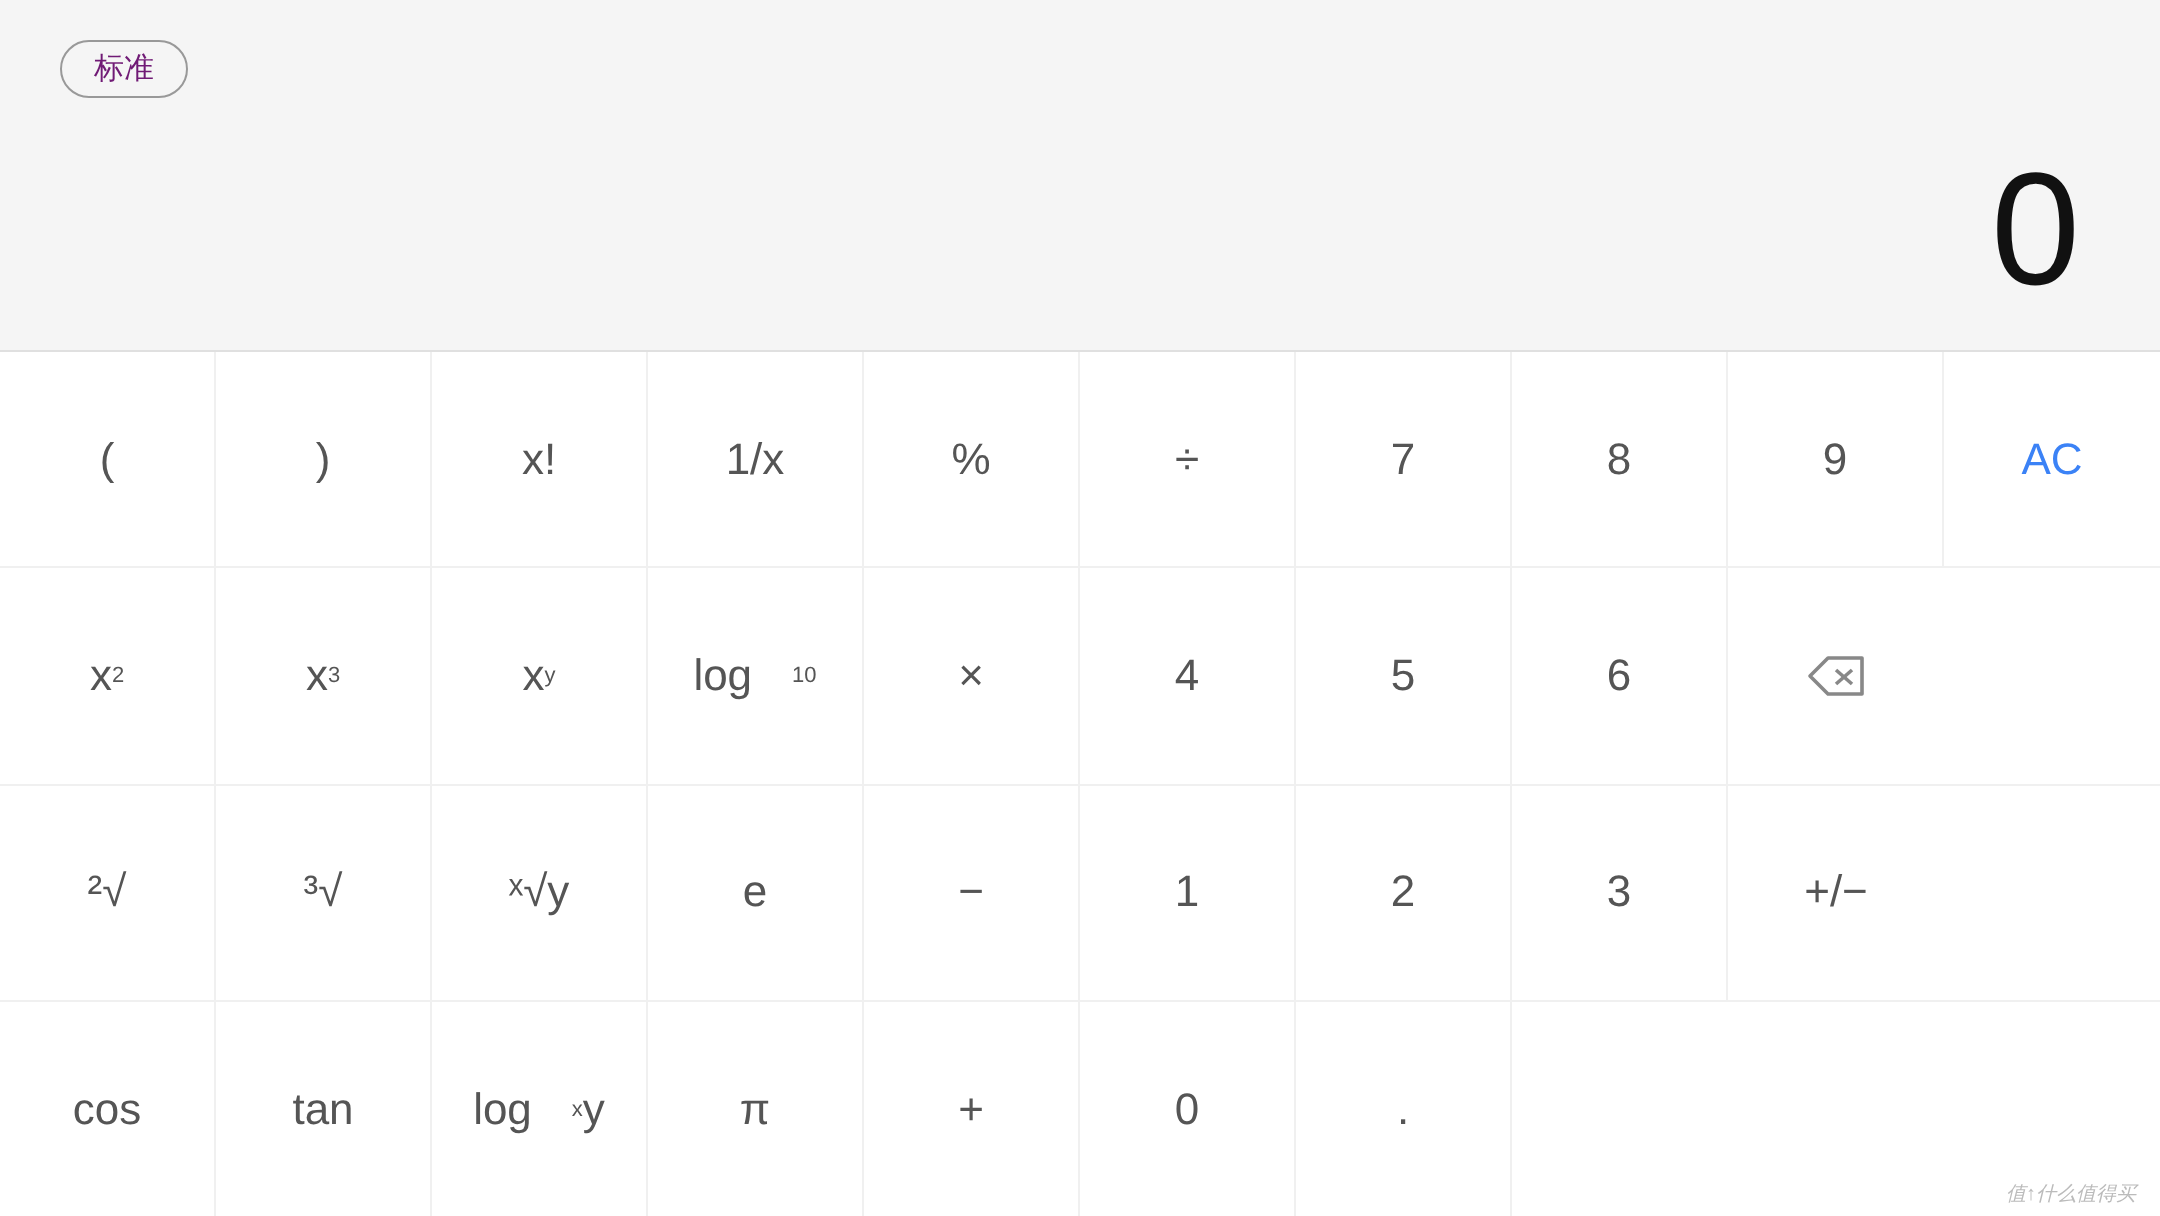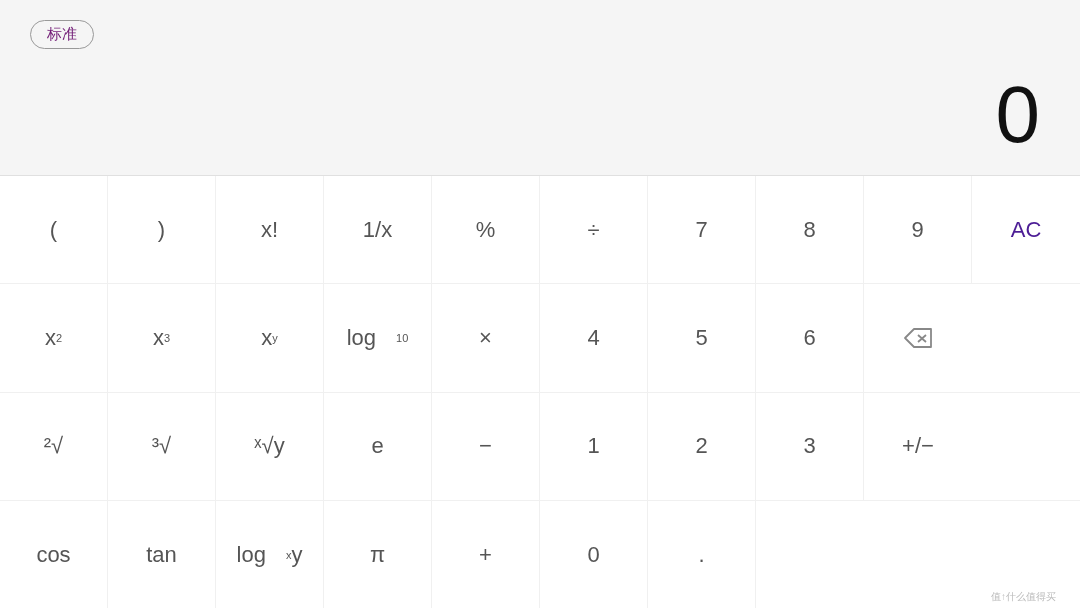--- a/index.html
+++ b/index.html
@@ -86,30 +86,31 @@
       font-size: 11px;
       vertical-align: super;
     }
     .key sub {
       font-size: 11px;
       vertical-align: sub;
       padding-left: 20px;
     }
 
     .key.red {
-      color: #4c1d95;
+      color: #3b82f6;
       text-align: center;
     }
 
     .watermark {
       position: absolute;
       bottom: 4px;
-      right: 24px;
+      right: 12px;
       font-size: 10px;
       color: #bbb;
+      font-style: italic;
     }
   </style>
 </head>
 <body>
 
 <div class="display-area">
   <div class="mode-button">
     <span>标准</span>
   </div>
   <div class="display-number">

